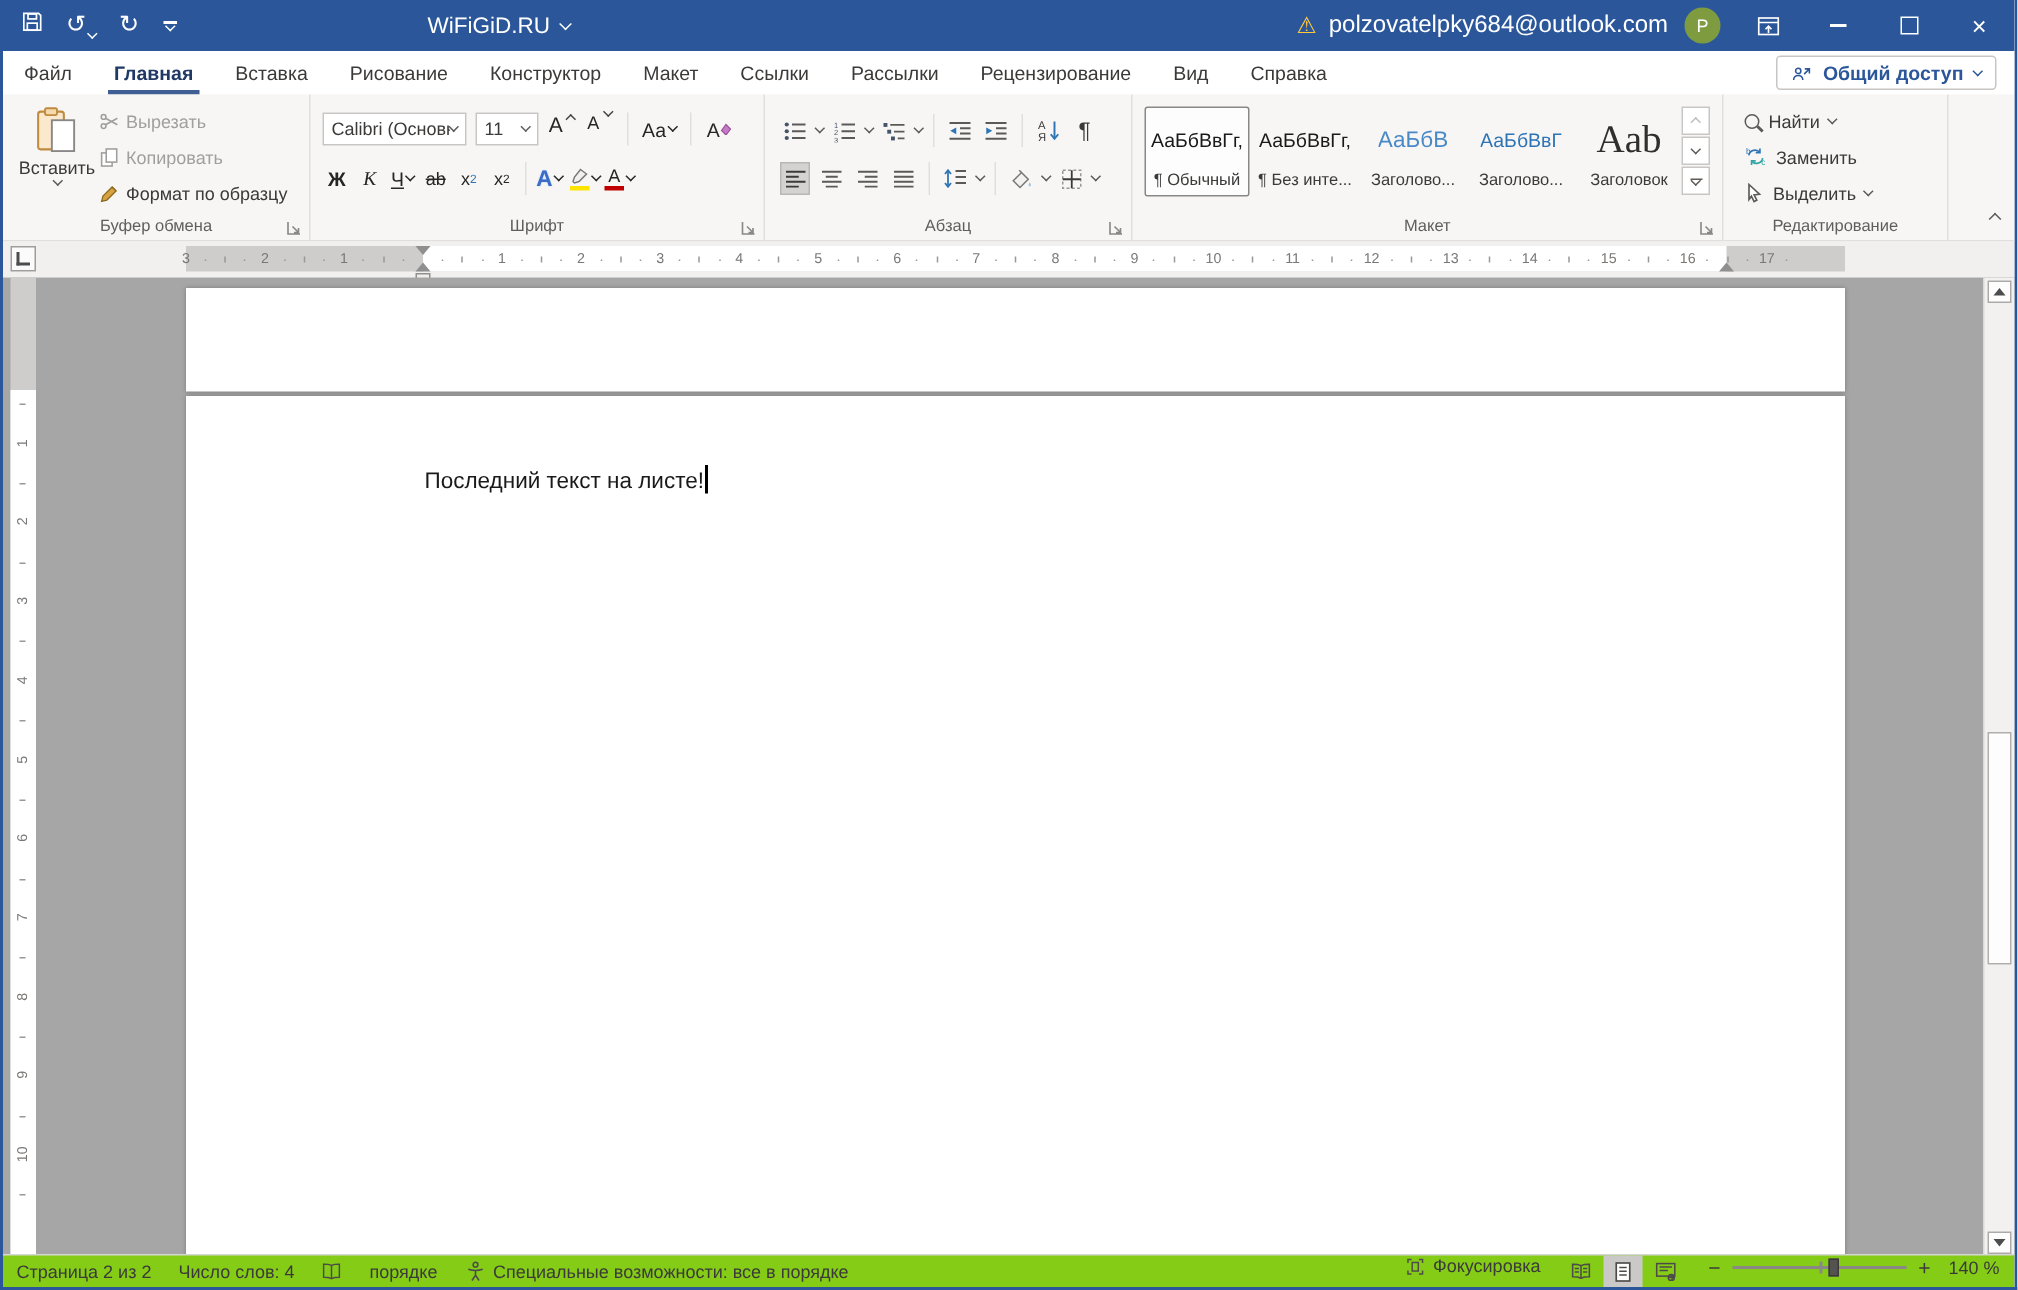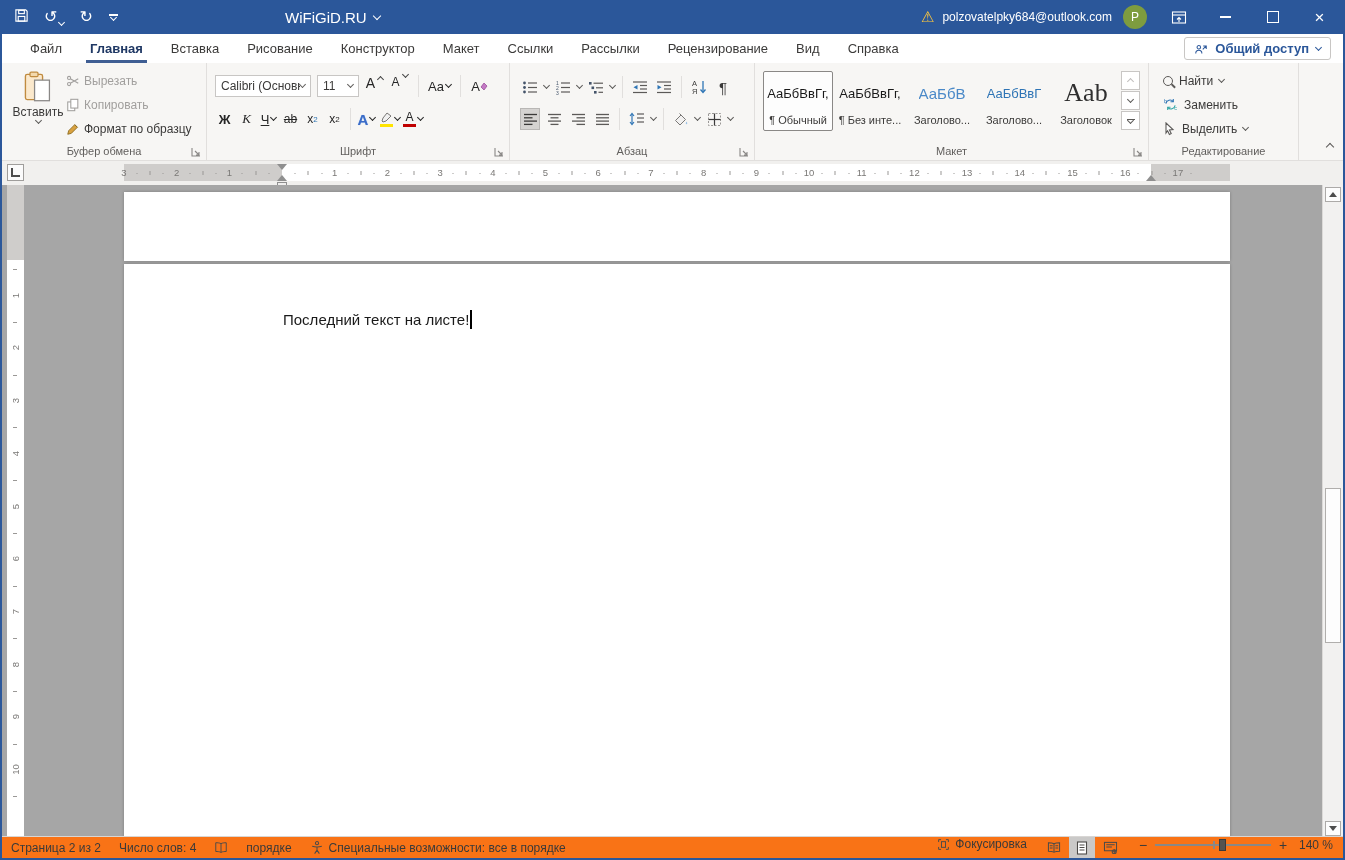--- a/index.html
+++ b/index.html
@@ -16,38 +16,38 @@
   .qat-more .bar{width:9px;height:1.5px;background:#fff;}
   .doc-title{position:absolute;left:283px;top:0;height:34px;display:flex;align-items:center;gap:7px;
     font-size:15px;color:#fff;}
   .searchbox{position:absolute;left:498px;top:5px;width:364px;height:23px;background:#89a0c9;
     border:1px solid #a3b4d6;border-radius:2px;display:flex;align-items:center;box-sizing:border-box;
     color:#253652;}
   .searchbox .mag{margin-left:27px;}
   .searchbox .ph{margin-left:17px;font-size:12.5px;color:#263a5c;}
   .tb-right{position:absolute;right:0;top:0;height:34px;display:flex;align-items:center;}
   .warn{color:#ffc83d;font-size:15px;margin-right:8px;}
-  .email{font-size:12px;color:#fff;margin-right:11px;}
+  .email{font-size:16px;color:#fff;margin-right:11px;}
   .avatar{width:24px;height:24px;border-radius:50%;background:#7e9c3f;color:#fff;font-size:12px;
     display:flex;align-items:center;justify-content:center;margin-right:8px;}
   .winbtn{width:47px;height:34px;display:flex;align-items:center;justify-content:center;color:#fff;}
   .min-glyph{width:11px;height:1.5px;background:#fff;display:block;}
   .max-glyph{width:10px;height:10px;border:1.2px solid #fff;display:block;}
   .close-glyph{font-size:17px;line-height:1;}
   
   .chev{width:5px;height:5px;border-right:1.3px solid currentColor;border-bottom:1.3px solid currentColor;
     display:inline-block;transform:rotate(45deg);margin-top:-3px;}
   .chev.sm{width:4px;height:4px;}
   .chev.up{transform:rotate(225deg);margin-top:2px;}
   .mag{width:8px;height:8px;border:1.5px solid currentColor;border-radius:50%;position:relative;display:inline-block;}
   .mag::after{content:"";position:absolute;width:5px;height:1.5px;background:currentColor;
     transform:rotate(45deg);right:-4px;bottom:-1.5px;}
   
   .tabrow{position:absolute;left:0;top:34px;width:100%;height:29px;background:#fff;display:flex;align-items:stretch;}
-  .tabs{display:flex;align-items:stretch;padding-left:14px;}
+  .tabs{display:flex;align-items:stretch;}
   .tab{position:relative;display:flex;align-items:center;padding:0 14px;font-size:13px;color:#3b3a39;cursor:default;}
   .tab.active{font-weight:bold;color:#1f3864;}
   .tab.active::after{content:"";position:absolute;left:10px;right:10px;bottom:0;height:3px;background:#3f5e93;}
   .sharebtn{position:absolute;right:12px;top:3px;height:23px;display:flex;align-items:center;gap:7px;
     padding:0 9px;border:1px solid #c8c6c4;border-radius:3px;background:#fff;color:#2b579a;
     font-size:13px;font-weight:bold;box-sizing:border-box;}
   
   .ribbon{position:absolute;left:0;top:63px;width:100%;height:98px;background:#f7f6f4;border-bottom:1px solid #e1dfdd;box-sizing:border-box;}
   .rgroup{position:absolute;top:0;height:97px;border-right:1px solid #e1dfdd;box-sizing:border-box;}
   .glabel{position:absolute;bottom:3px;left:0;right:0;text-align:center;font-size:11px;color:#605e5c;}
@@ -128,21 +128,21 @@
   .page2{top:79px;height:574px;}
   .doctext{position:absolute;left:159px;top:46px;font-size:15px;color:#1a1a1a;white-space:nowrap;}
   .caret{display:inline-block;width:1.5px;height:19px;background:#000;vertical-align:-4px;margin-left:1px;}
   .vscroll{position:absolute;right:0;top:0;width:21px;height:100%;background:#f2f1f0;border-left:1px solid #dcdad8;box-sizing:border-box;}
   .vs-btn{position:absolute;left:2px;width:16px;height:15px;background:#fdfdfd;border:1px solid #acaaa8;
     box-sizing:border-box;display:flex;align-items:center;justify-content:center;}
   .tri-up{width:0;height:0;border-left:4px solid transparent;border-right:4px solid transparent;border-bottom:5px solid #4d4d4d;}
   .tri-down{width:0;height:0;border-left:4px solid transparent;border-right:4px solid transparent;border-top:5px solid #4d4d4d;}
   .vs-thumb{position:absolute;left:2px;top:303px;width:16px;height:155px;background:#fdfdfd;border:1px solid #b0aeac;box-sizing:border-box;}
   
-  .statusbar{position:absolute;left:0;bottom:0;width:100%;height:22px;background:#f97316;
+  .statusbar{position:absolute;left:0;bottom:0;width:100%;height:22px;background:#84cc16;
     border-top:1px solid #d8d6d4;box-sizing:border-box;display:flex;align-items:center;
     font-size:12px;color:#3b3a39;}
   .sb-left{display:flex;align-items:center;gap:18px;padding-left:9px;}
   .sb-right{margin-left:auto;display:flex;align-items:flex-start;gap:14px;padding-right:10px;}
   .sb-item{display:flex;align-items:center;gap:5px;white-space:nowrap;}
   .viewbtn{width:26px;height:21px;display:flex;align-items:center;justify-content:center;color:#4d4b49;}
   .viewbtn.selected{background:#cac9c8;}
   .zoomtrack{position:relative;width:116px;height:14px;display:flex;align-items:center;}
   .zoomtrack .line{width:100%;height:1.5px;background:#8a8886;}
   .zoomtrack .notch{position:absolute;left:50%;top:3px;width:1.5px;height:8px;background:#8a8886;}

